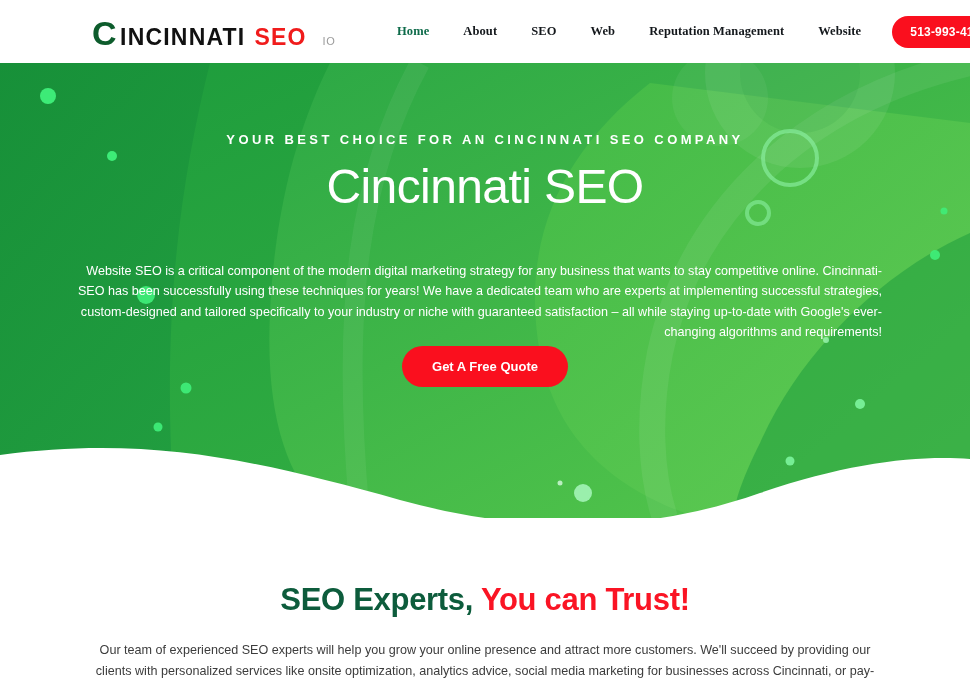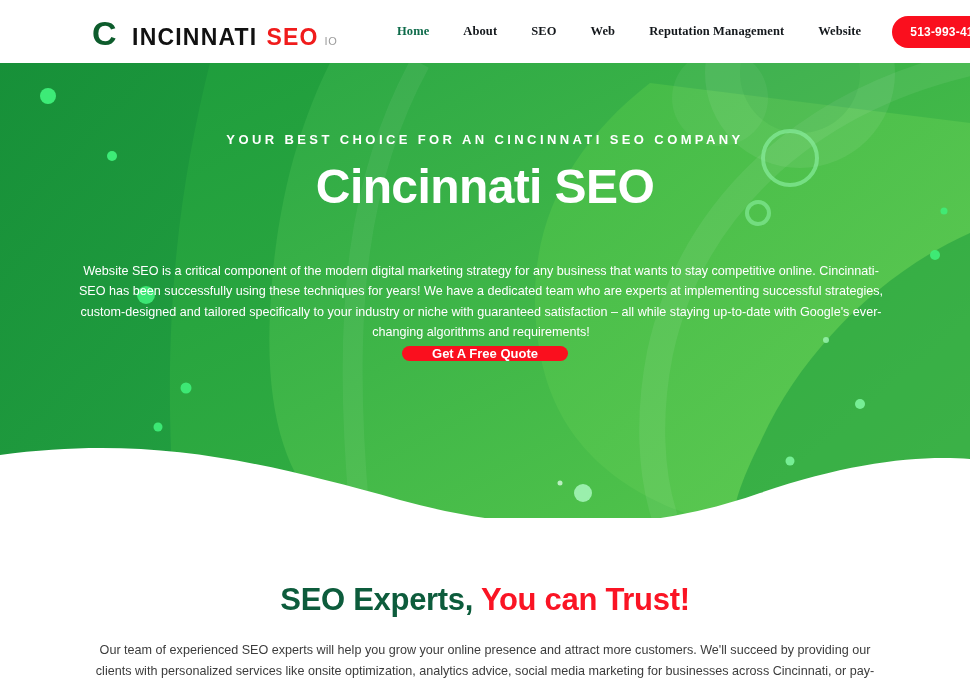--- a/index.html
+++ b/index.html
@@ -24,29 +24,29 @@
     position: absolute; left: 92px; top: 16px;
     display: flex; align-items: baseline;
     white-space: nowrap;
   }
   .logo-c {
     font-size: 34px; font-weight: 700; color: #0d5c2c;
     line-height: 1; letter-spacing: -0.5px;
   }
   .logo-cincinnati {
     font-size: 23px; font-weight: 700; color: #111111;
-    letter-spacing: 1.2px; line-height: 1; margin-left: 16px;
+    letter-spacing: 1.2px; line-height: 1; margin-left: 4px;
   }
   .logo-seo {
     font-size: 23px; font-weight: 700; color: #f01c1c;
     letter-spacing: 1.2px; line-height: 1; margin-left: 9px;
   }
   .logo-io {
     font-size: 11px; font-weight: 400; color: #9b9b9b;
-    letter-spacing: 0.5px; line-height: 1; margin-left: 6px;
+    letter-spacing: 0.5px; line-height: 1; margin-left: 16px;
   }
 
   .nav {
     position: absolute; left: 380px; top: 0; height: 63px;
     display: flex; align-items: center; gap: 0px;
   }
   .nav-item {
     font-size: 12.5px; font-weight: 700; color: #14181c;
     letter-spacing: 0.1px; padding: 0 17px; cursor: pointer;
     white-space: nowrap;
@@ -75,41 +75,42 @@
     position: absolute; top: 0; left: 0; width: 970px; height: 455px;
     z-index: 6; text-align: center;
   }
   .eyebrow {
     position: absolute; top: 69px; left: 0; width: 970px;
     font-size: 13px; font-weight: 600; color: #ffffff;
     letter-spacing: 3.4px;
   }
   .hero-title {
     position: absolute; top: 92px; left: 0; width: 970px;
-    font-size: 48px; font-weight: 700; color: #ffffff;
+    font-size: 48px; font-weight: 400; color: #ffffff;
     letter-spacing: -0.6px; line-height: 1.35;
   }
   .hero-p1 {
     position: absolute; top: 155px; left: 85px; width: 800px;
     font-size: 12.6px; font-weight: 400; color: #ffffff;
     line-height: 1.62;
   }
   .hero-p2 {
-    position: absolute; top: 198px; left: 74px; width: 814px;
+    position: absolute; top: 198px; left: 68px; width: 814px;
     font-size: 12.6px; font-weight: 400; color: #ffffff;
     line-height: 1.62;
+    text-align: right;
   }
   .cta-wrap {
     position: absolute; top: 283px; left: 0; width: 970px;
     display: flex; justify-content: center;
   }
   .cta {
     background: #fa0f1e; color: #ffffff;
     font-size: 13px; font-weight: 700;
-    padding: 0 30px; border-radius: 24px;
+    padding: 13px 30px; border-radius: 24px;
     border: none; cursor: pointer;
     font-family: "Liberation Sans", sans-serif;
   }
 
   
   .trust {
     position: absolute; top: 520px; left: 0; width: 970px;
     text-align: center;
   }
   .trust-title {

